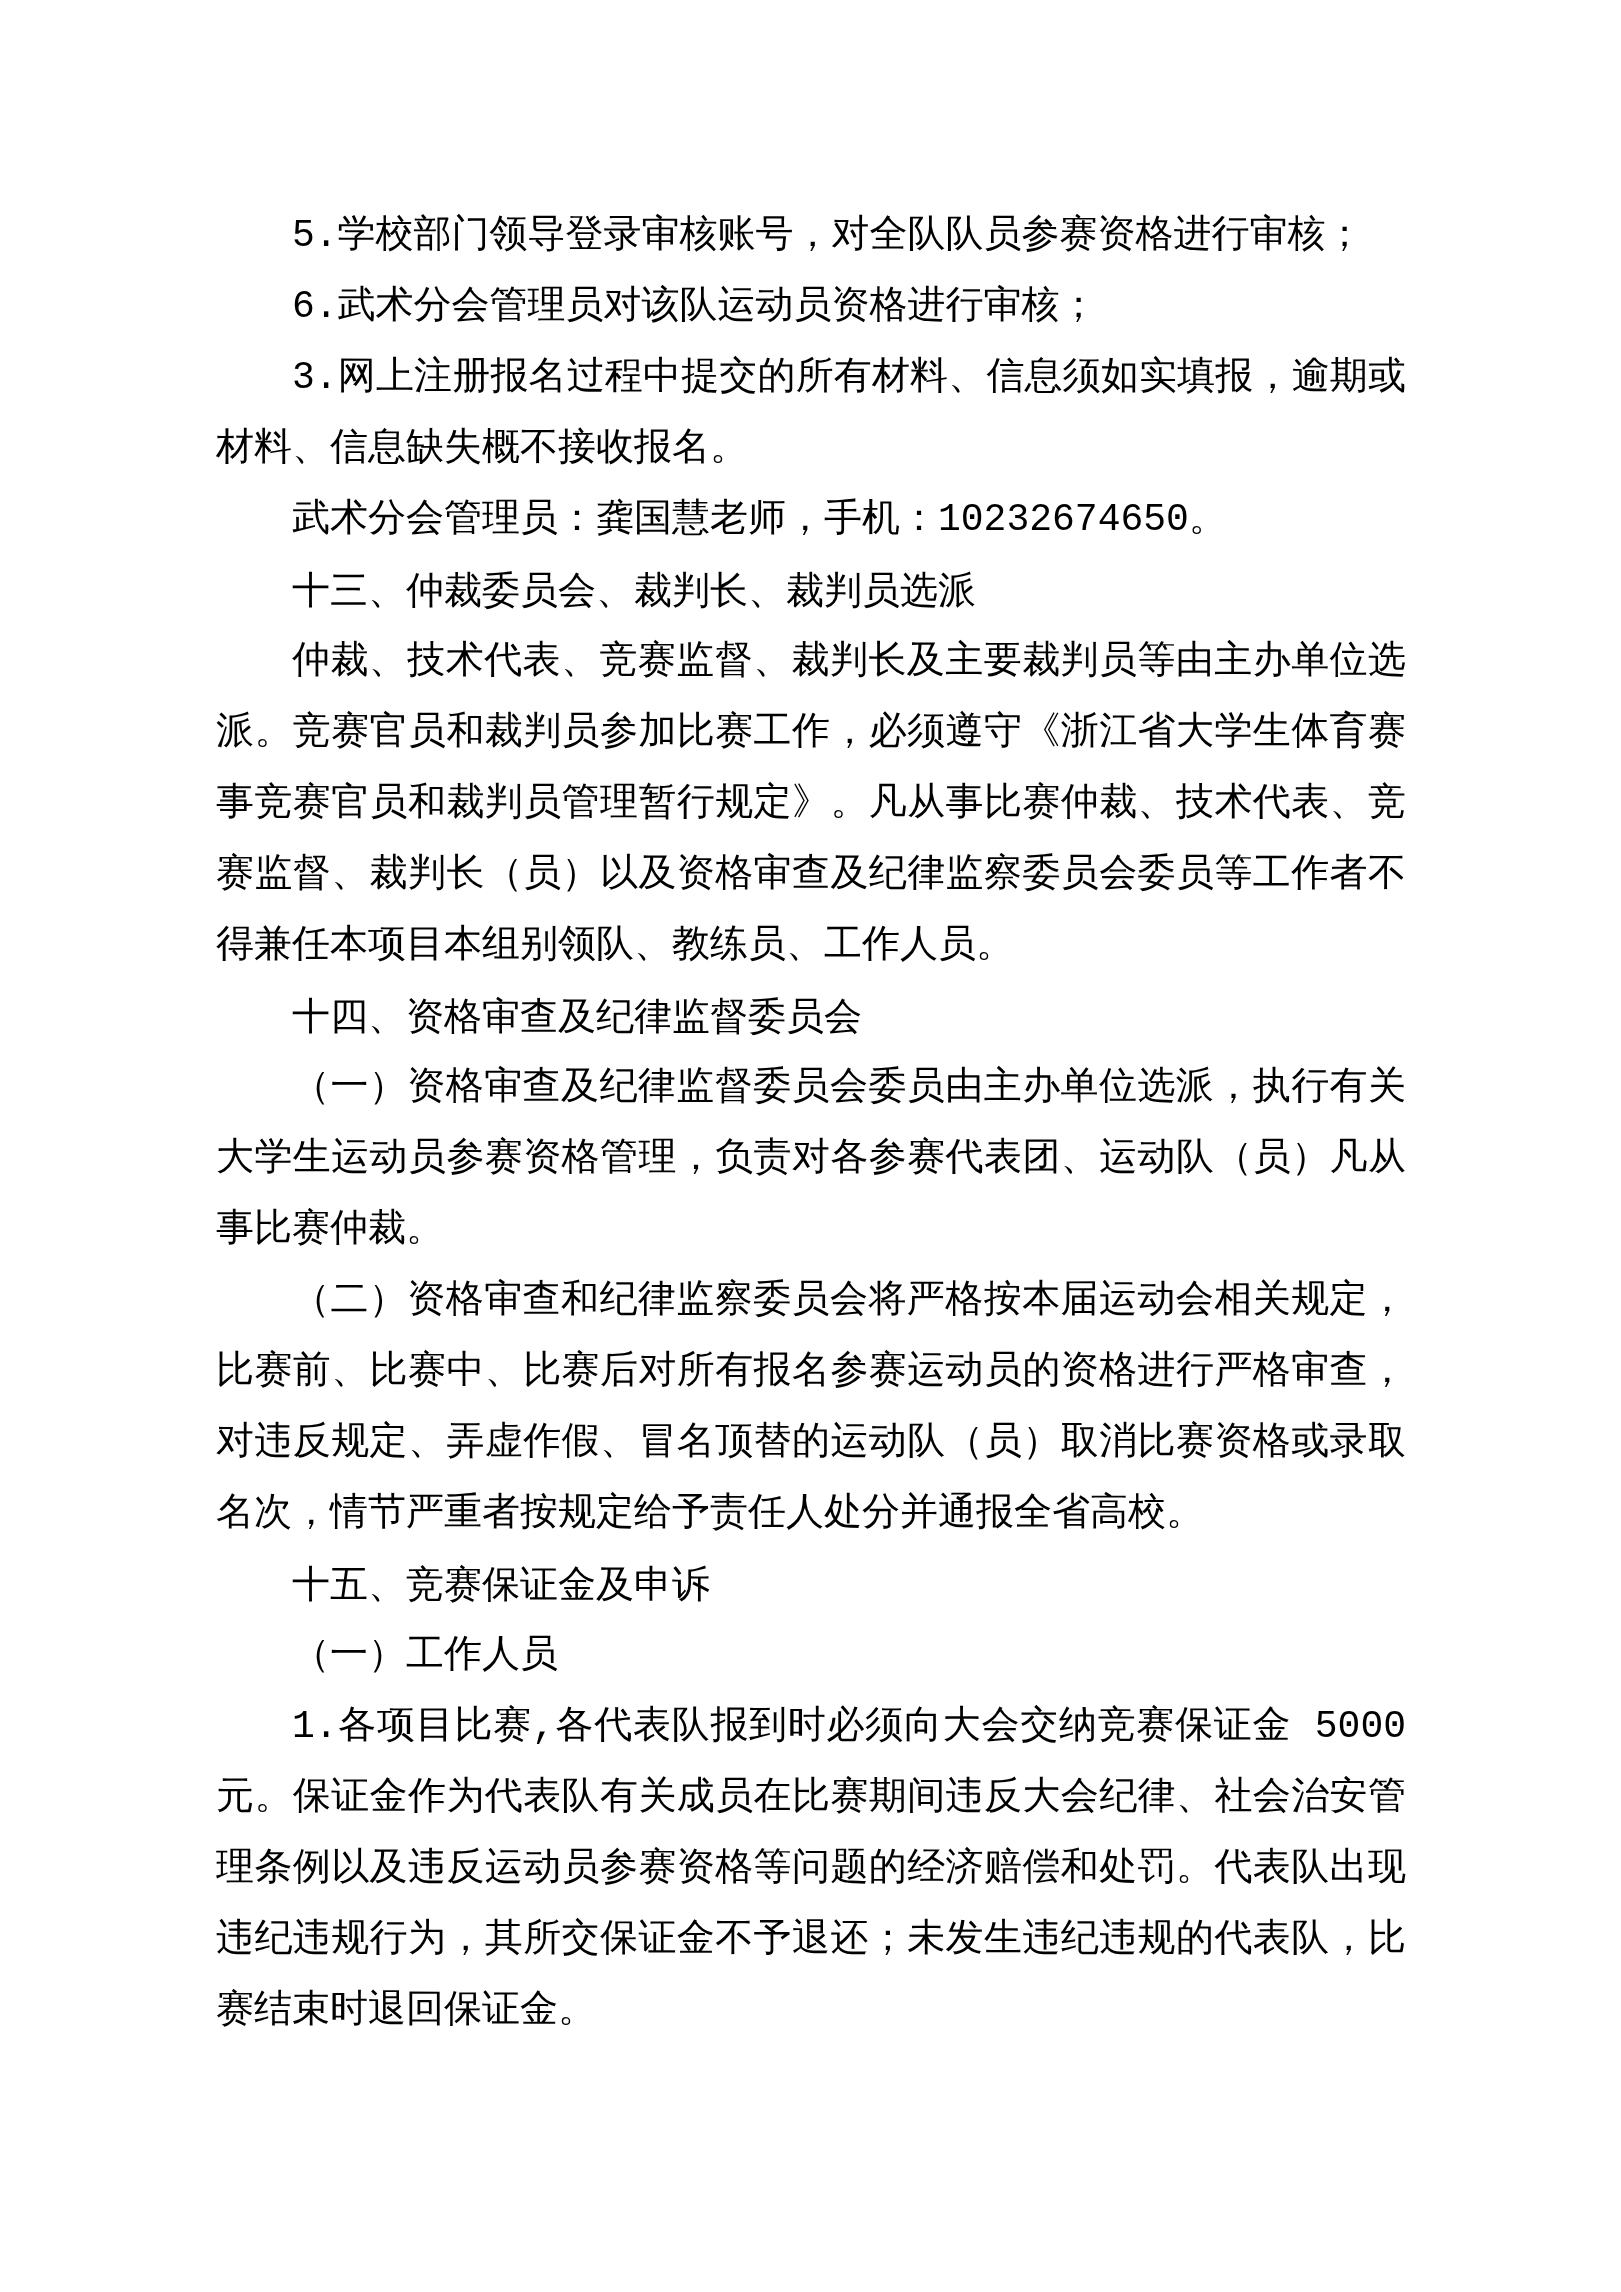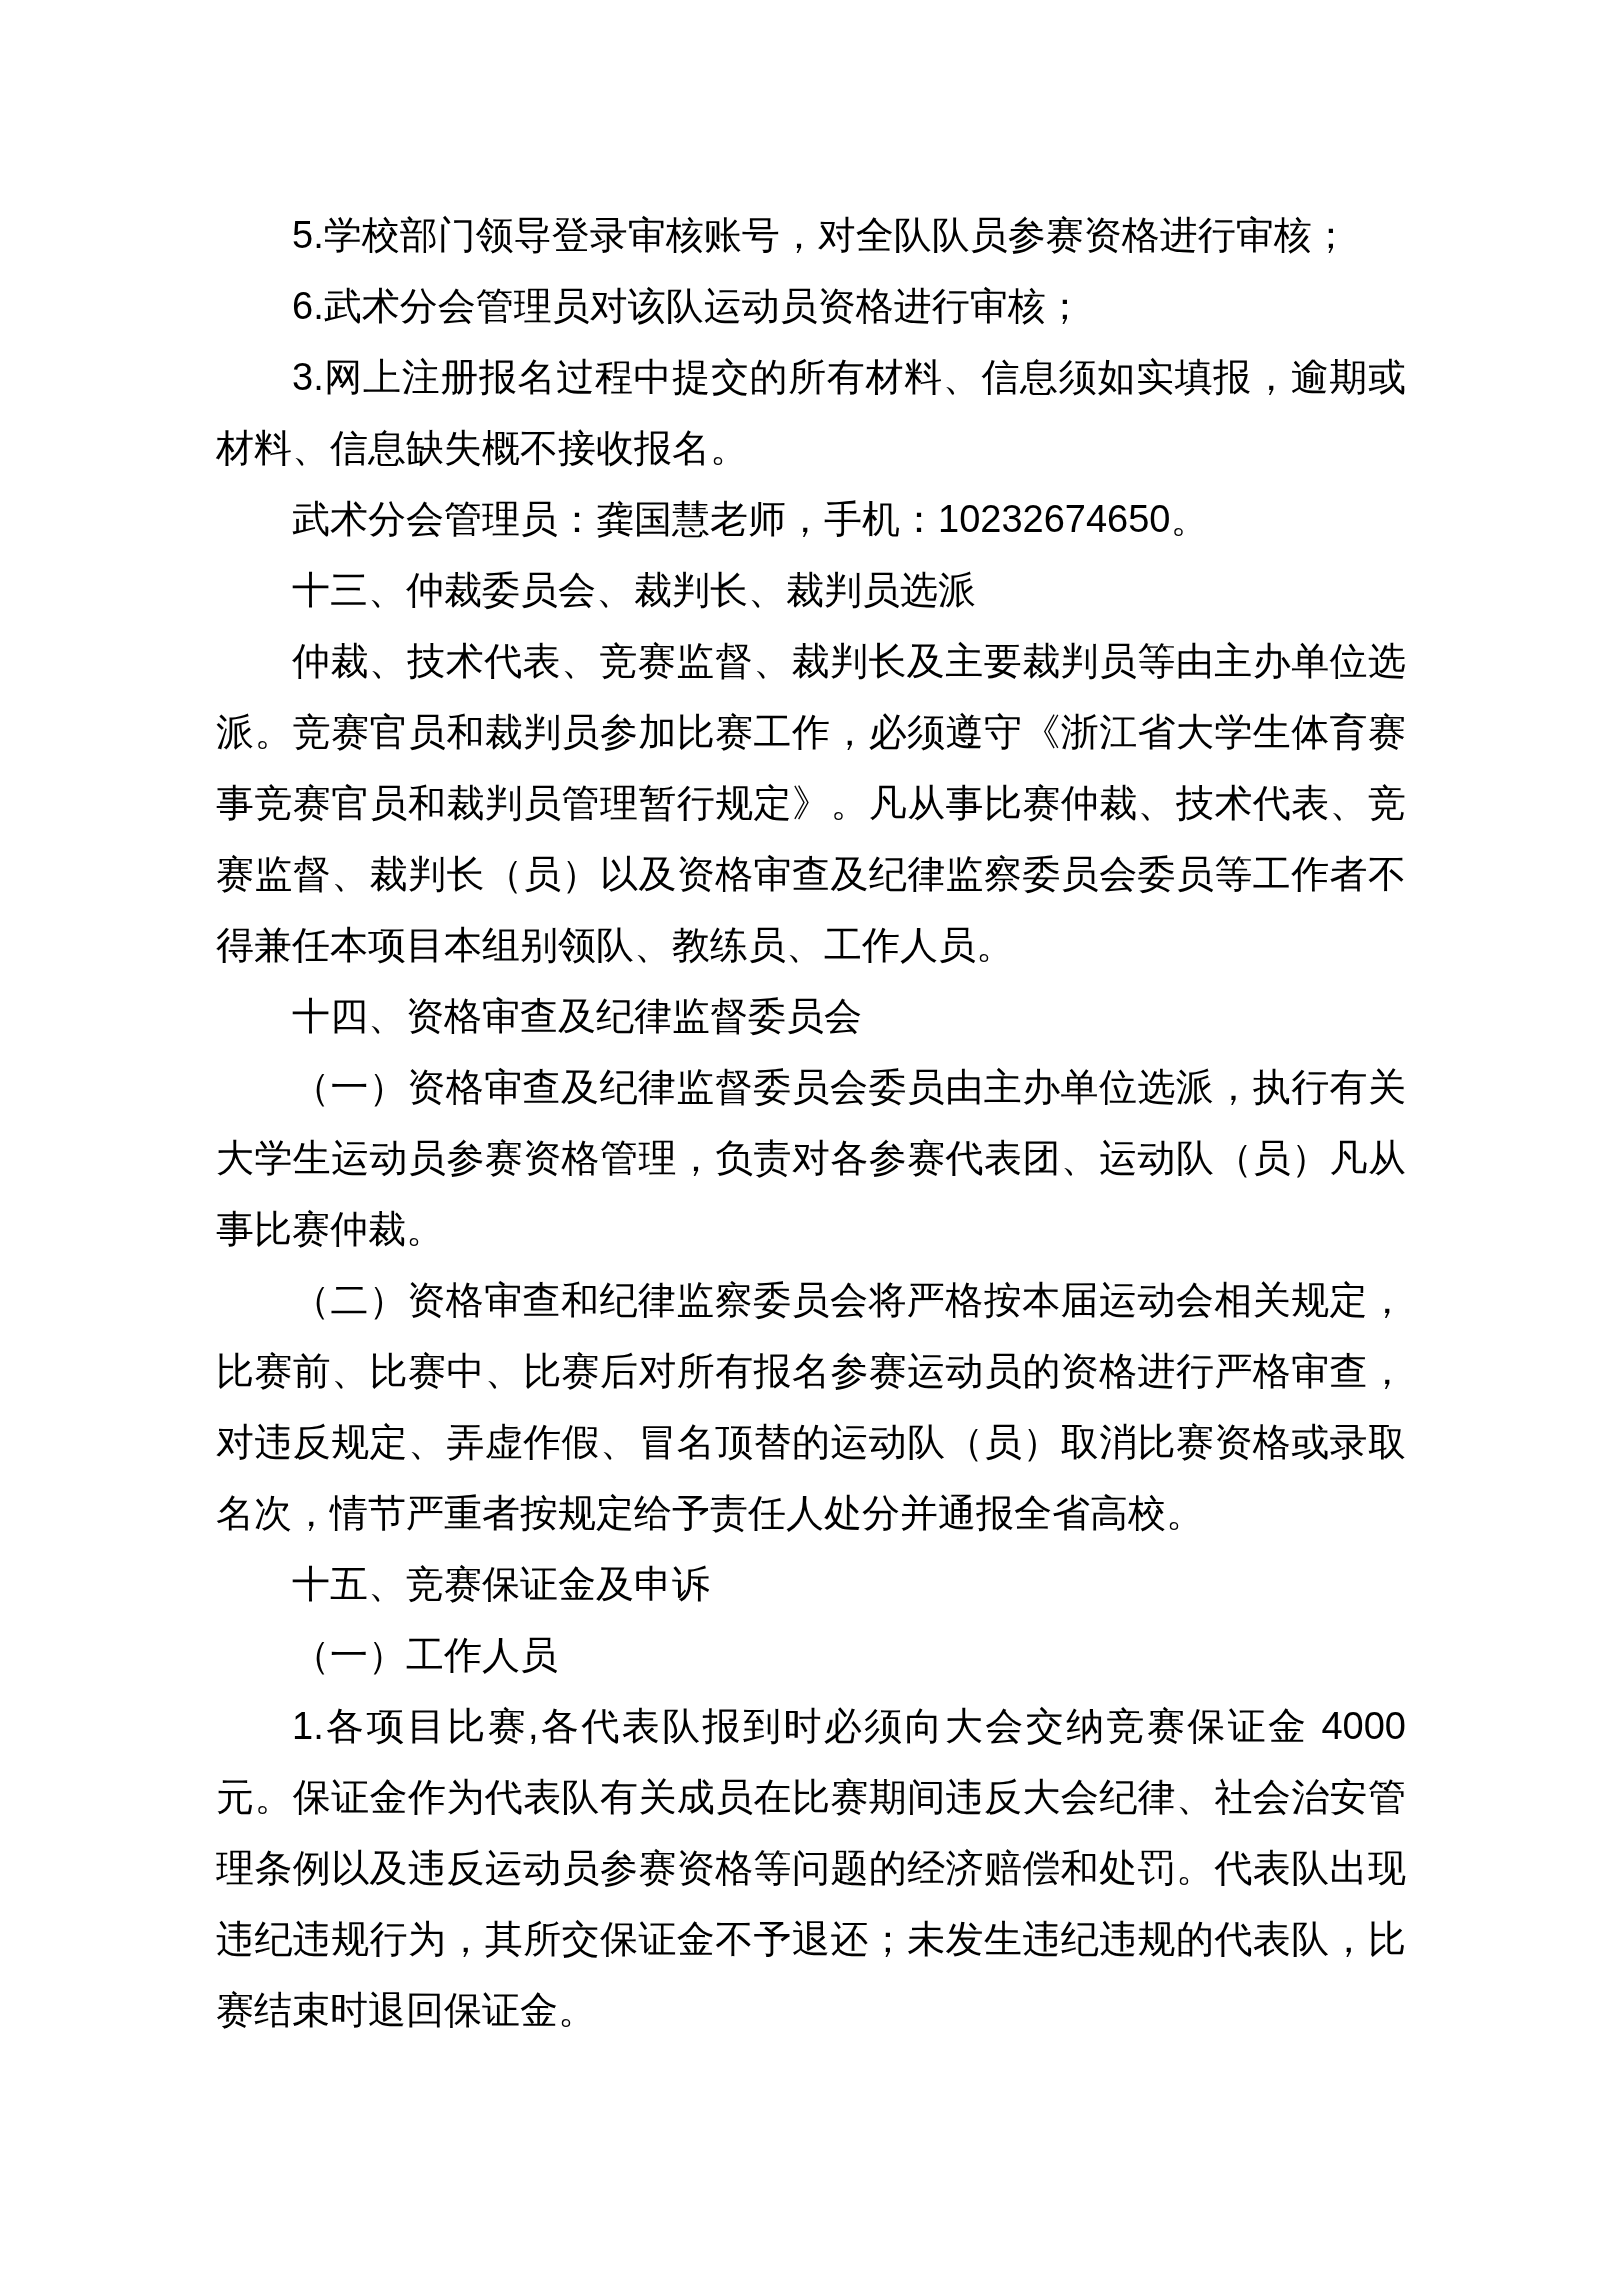--- a/index.html
+++ b/index.html
@@ -25,21 +25,21 @@
     padding: 0;
     font-size: 38px;
     line-height: 71px;
     text-indent: 76px;
     text-align: justify;
     text-justify: inter-ideograph;
     word-break: break-all;
     color: #000000;
   }
   p.body-text {
-    font-family: Liberation Sans, sans-serif;
+    font-family: Liberation Mono, monospace;
     font-weight: 400;
   }
   p.heading-text {
     font-family: "Liberation Sans", "DejaVu Sans", sans-serif;
     font-weight: 400;
   }
 </style>
 </head>
 <body>
 
@@ -49,16 +49,16 @@
     <p class="para body-text">6.武术分会管理员对该队运动员资格进行审核；</p>
     <p class="para body-text">3.网上注册报名过程中提交的所有材料、信息须如实填报，逾期或材料、信息缺失概不接收报名。</p>
     <p class="para body-text">武术分会管理员：龚国慧老师，手机：10232674650。</p>
     <p class="para heading-text">十三、仲裁委员会、裁判长、裁判员选派</p>
     <p class="para body-text">仲裁、技术代表、竞赛监督、裁判长及主要裁判员等由主办单位选派。竞赛官员和裁判员参加比赛工作，必须遵守《浙江省大学生体育赛事竞赛官员和裁判员管理暂行规定》。凡从事比赛仲裁、技术代表、竞赛监督、裁判长（员）以及资格审查及纪律监察委员会委员等工作者不得兼任本项目本组别领队、教练员、工作人员。</p>
     <p class="para heading-text">十四、资格审查及纪律监督委员会</p>
     <p class="para body-text">（一）资格审查及纪律监督委员会委员由主办单位选派，执行有关大学生运动员参赛资格管理，负责对各参赛代表团、运动队（员）凡从事比赛仲裁。</p>
     <p class="para body-text">（二）资格审查和纪律监察委员会将严格按本届运动会相关规定，比赛前、比赛中、比赛后对所有报名参赛运动员的资格进行严格审查，对违反规定、弄虚作假、冒名顶替的运动队（员）取消比赛资格或录取名次，情节严重者按规定给予责任人处分并通报全省高校。</p>
     <p class="para heading-text">十五、竞赛保证金及申诉</p>
     <p class="para body-text">（一）工作人员</p>
-    <p class="para body-text">1.各项目比赛,各代表队报到时必须向大会交纳竞赛保证金 4000 元。保证金作为代表队有关成员在比赛期间违反大会纪律、社会治安管理条例以及违反运动员参赛资格等问题的经济赔偿和处罚。代表队出现违纪违规行为，其所交保证金不予退还；未发生违纪违规的代表队，比赛结束时退回保证金。</p>
+    <p class="para body-text">1.各项目比赛,各代表队报到时必须向大会交纳竞赛保证金 5000 元。保证金作为代表队有关成员在比赛期间违反大会纪律、社会治安管理条例以及违反运动员参赛资格等问题的经济赔偿和处罚。代表队出现违纪违规行为，其所交保证金不予退还；未发生违纪违规的代表队，比赛结束时退回保证金。</p>
   </div>
 </div>
 
 
 </body></html>

